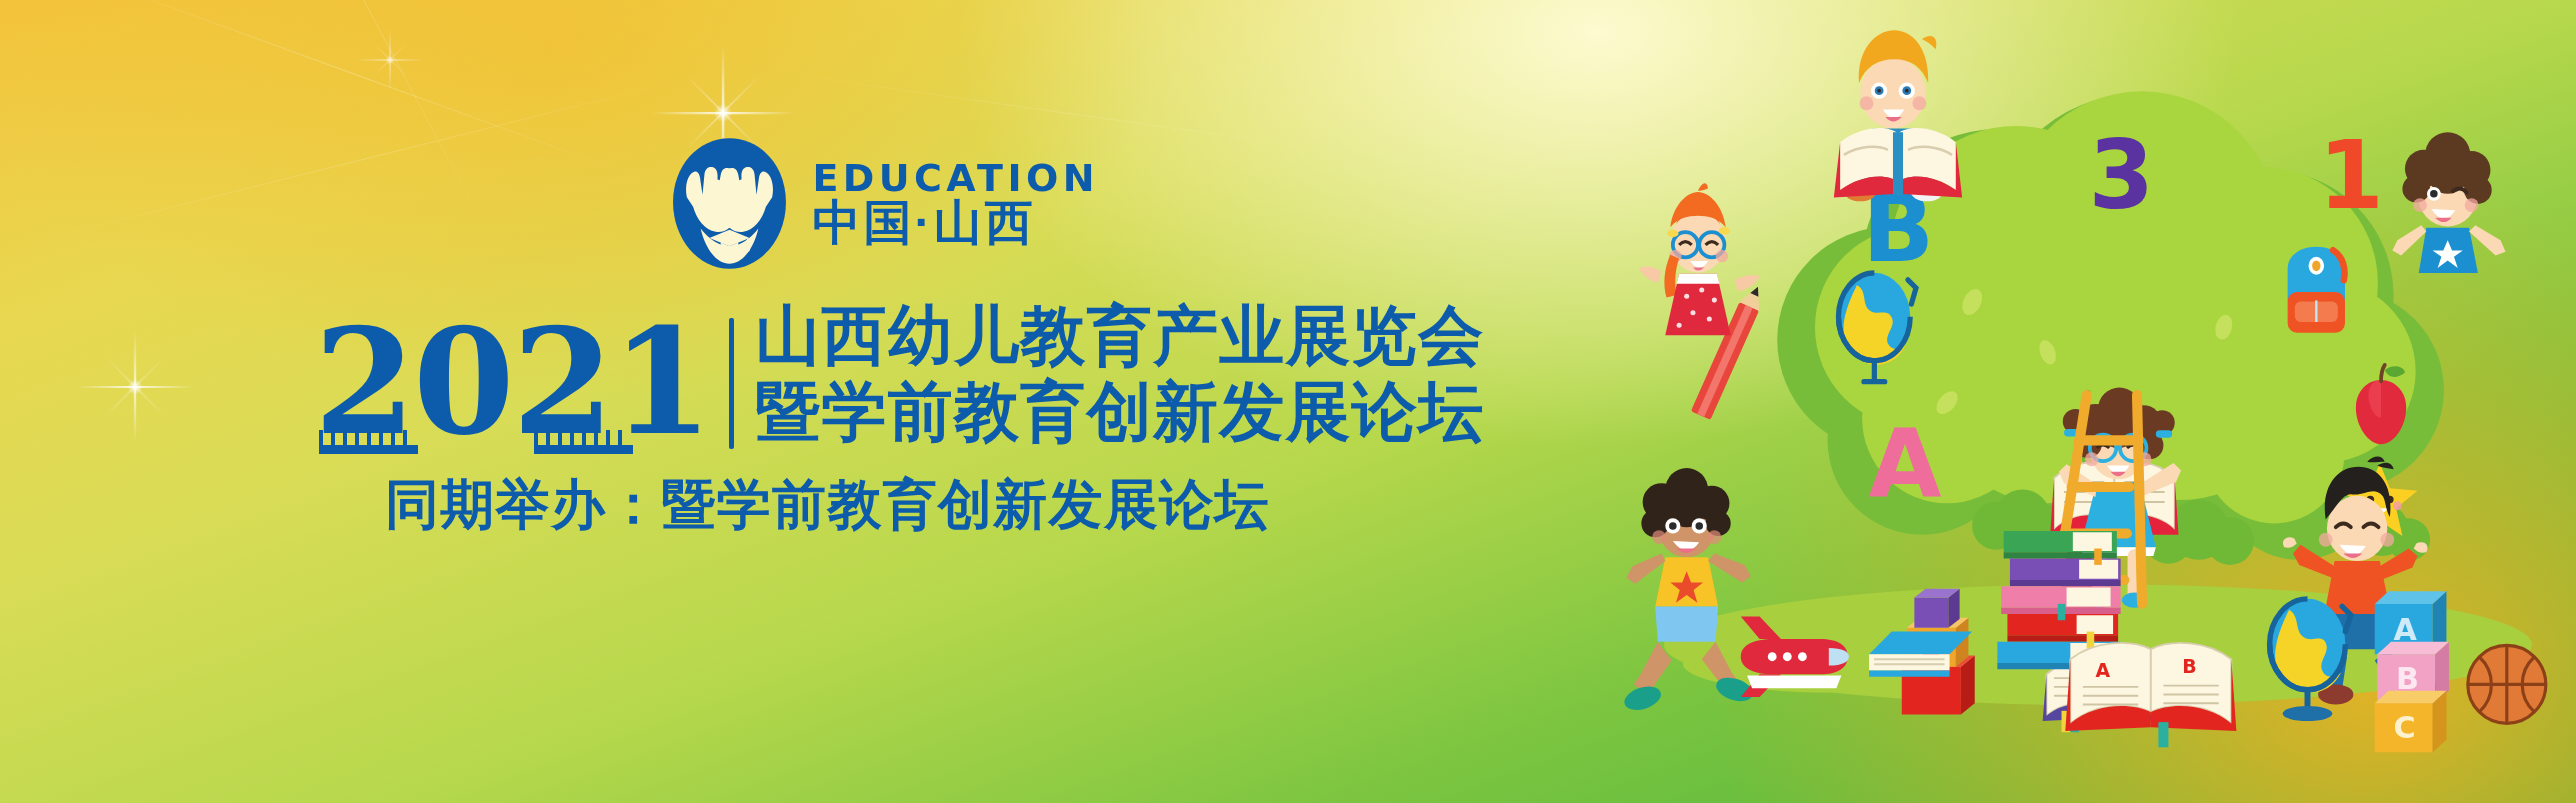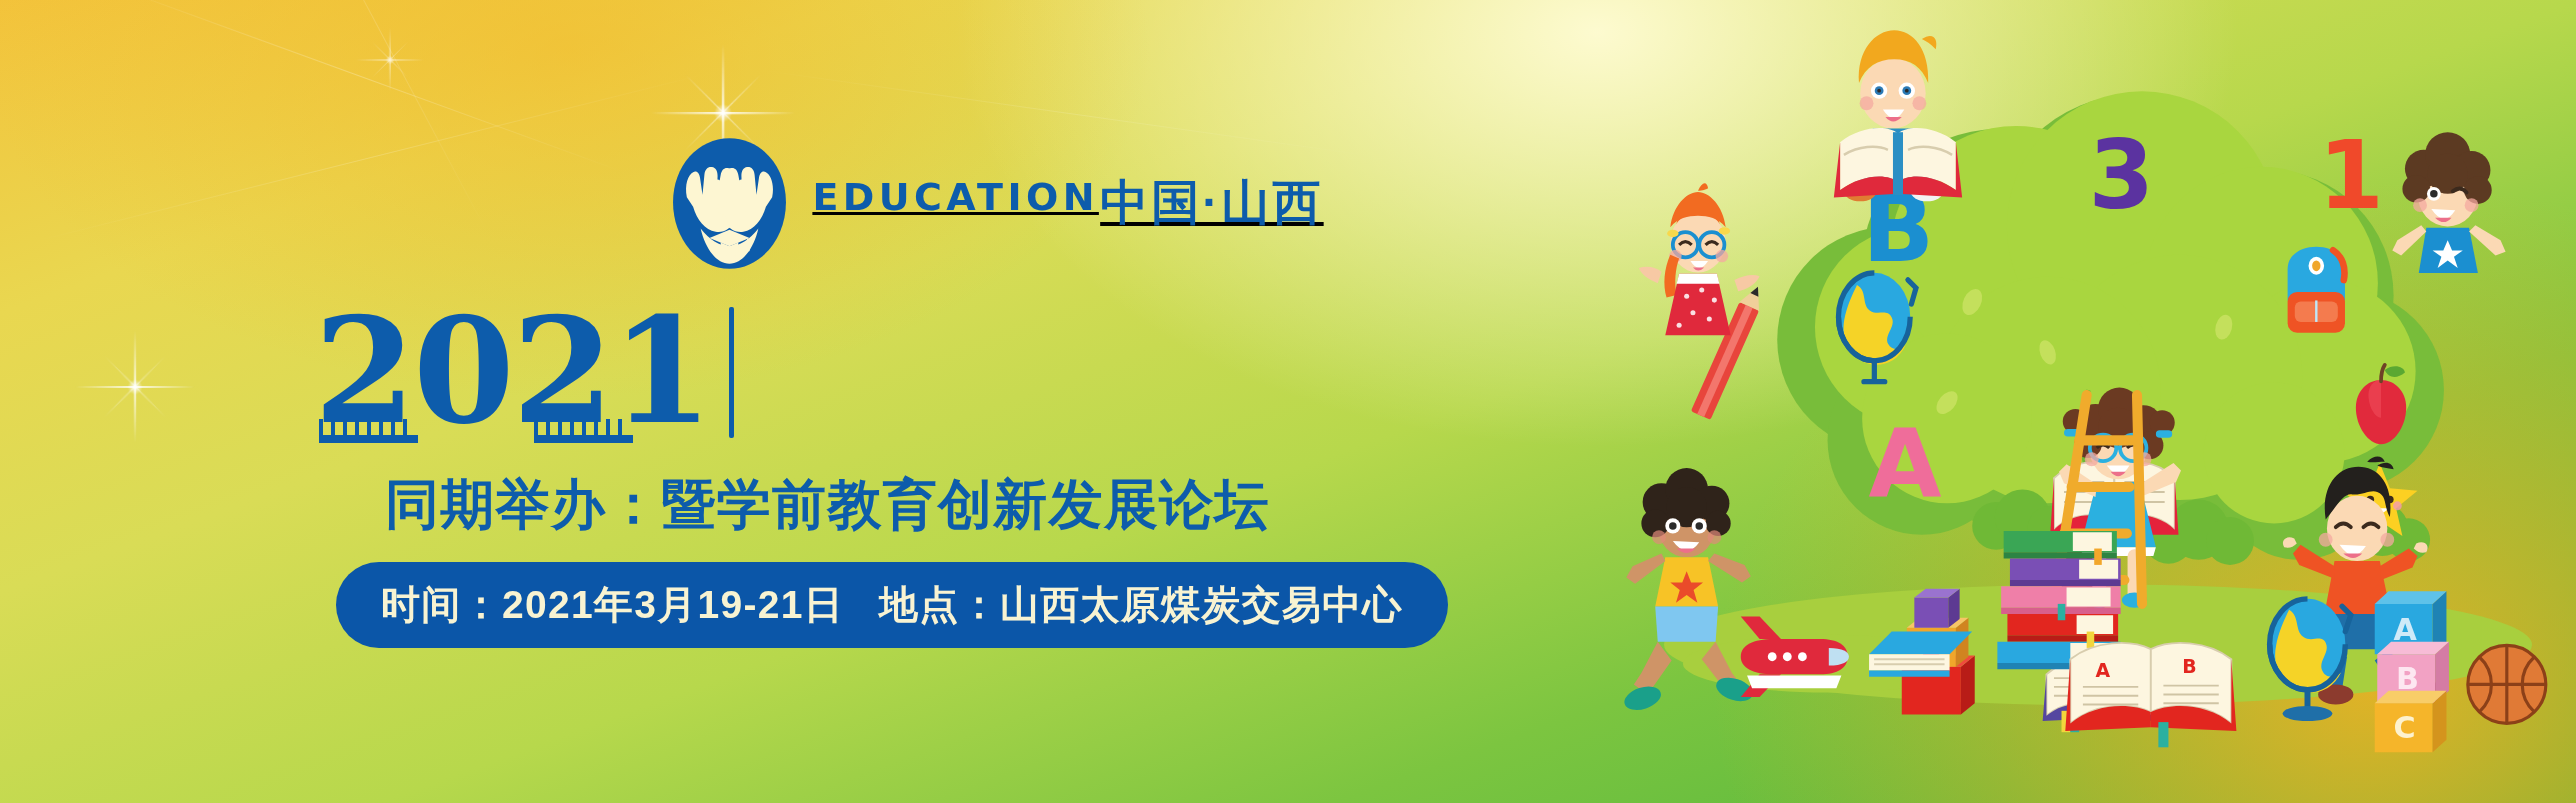--- a/index.html
+++ b/index.html
@@ -29,21 +29,21 @@
   .sparkle .d2{width:94px;height:1.3px;margin-left:-47px;margin-top:-0.6px;transform:rotate(-45deg);
      background:linear-gradient(90deg,rgba(255,255,255,0),rgba(255,255,255,.65) 50%,rgba(255,255,255,0));}
   .sparkle .core{width:16.4px;height:16.4px;margin-left:-8.2px;margin-top:-8.2px;border-radius:50%;
      background:radial-gradient(circle,rgba(255,255,255,.95) 0%,rgba(255,255,255,0) 70%);}
 
   
   #left-block{position:absolute;left:0;top:0;width:1446px;height:804px;}
 
   #logo-lockup{position:absolute;left:668px;top:137px;display:flex;align-items:center;gap:21.4px;}
   #logo-mark{width:123px;height:133px;flex:0 0 auto;}
-  #logo-wordmark{display:flex;flex-direction:row;gap:1.3px;text-decoration:underline;}
+  #logo-wordmark{display:flex;flex-direction:column;gap:1.3px;}
   #logo-en{font-size:38px;font-weight:800;letter-spacing:4.4px;color:#0d5cab;line-height:1;
            font-family:"DejaVu Sans","Liberation Sans",sans-serif;}
   #logo-cn{font-size:48px;font-weight:800;letter-spacing:3.1px;color:#0d5cab;line-height:1.05;}
 
   #headline-row{position:absolute;left:314px;top:296px;display:flex;align-items:flex-end;}
   #year{font-size:146px;line-height:.92;font-weight:900;color:#0d5cab;letter-spacing:-2.5px;
         font-family:"DejaVu Serif","Liberation Serif",serif;position:relative;}
   #year .tickrow{position:absolute;bottom:0;height:19px;
      background:repeating-linear-gradient(90deg,#0d5cab 0 4.4px,transparent 4.4px 12px);}
   #year .baseline{position:absolute;bottom:-5px;height:8.8px;background:#0d5cab;}
@@ -128,31 +128,28 @@
       <div id="year">
         <span>2021</span>
         <span class="tickrow" style="left:5px;width:94px;"></span>
         <span class="baseline" style="left:5px;width:99px;"></span>
         <span class="tickrow" style="left:220px;width:94px;"></span>
         <span class="baseline" style="left:220px;width:99px;"></span>
       </div>
 
       <div id="divider"></div>
 
+      <div id="titles">
+        <div class="title-line">山西幼儿教育产业展览会</div>
+        <div class="title-line">暨学前教育创新发展论坛</div>
+      </div>
     </div>
 
     <div id="subtitle">同期举办：暨学前教育创新发展论坛</div>
 
-    <div id="info-pill">
-      <span class="pill-text">时间：</span>
-      <span class="pill-text">2021年3月19-21日</span>
-      <span class="pill-gap"></span>
-      <span class="pill-text">地点：</span>
-      <span class="pill-text">山西太原煤炭交易中心</span>
-    </div>
   </div>
 
   <div id="scene">
     <svg viewBox="0 0 1520 1278" aria-hidden="true">
       <defs>
         <linearGradient id="ground" x1="0" y1="0" x2="0" y2="1">
           <stop offset="0" stop-color="#f0c33c"></stop>
             <stop offset="1" stop-color="#f0b72e"></stop>
         </linearGradient>
       </defs>

